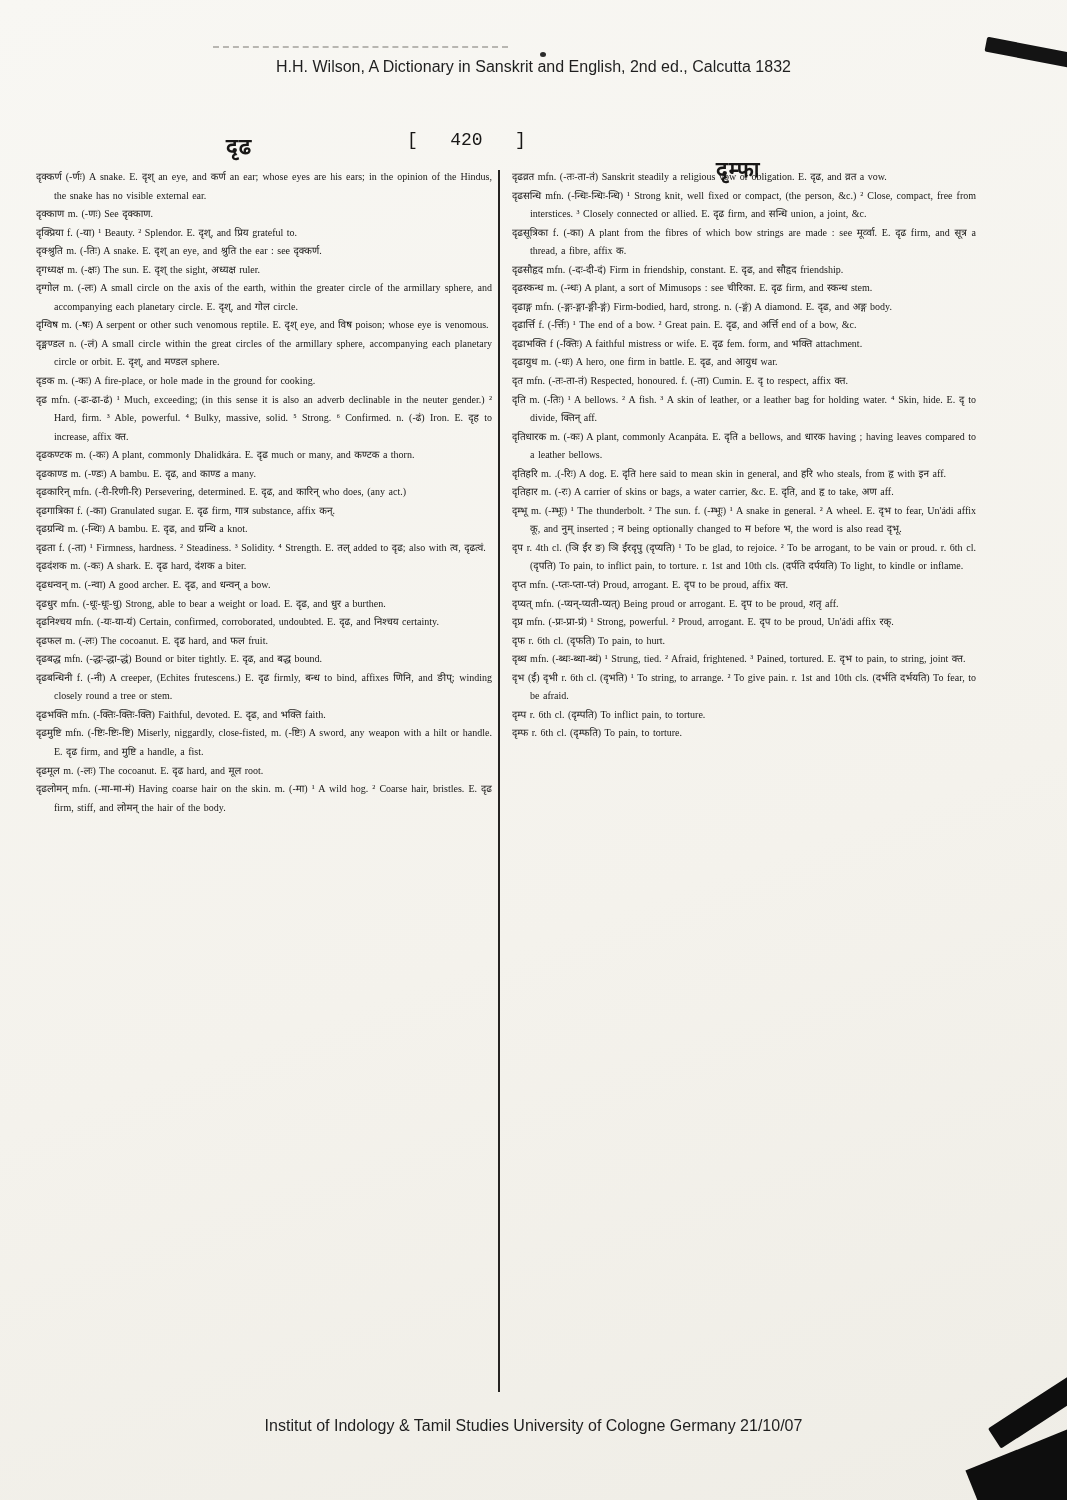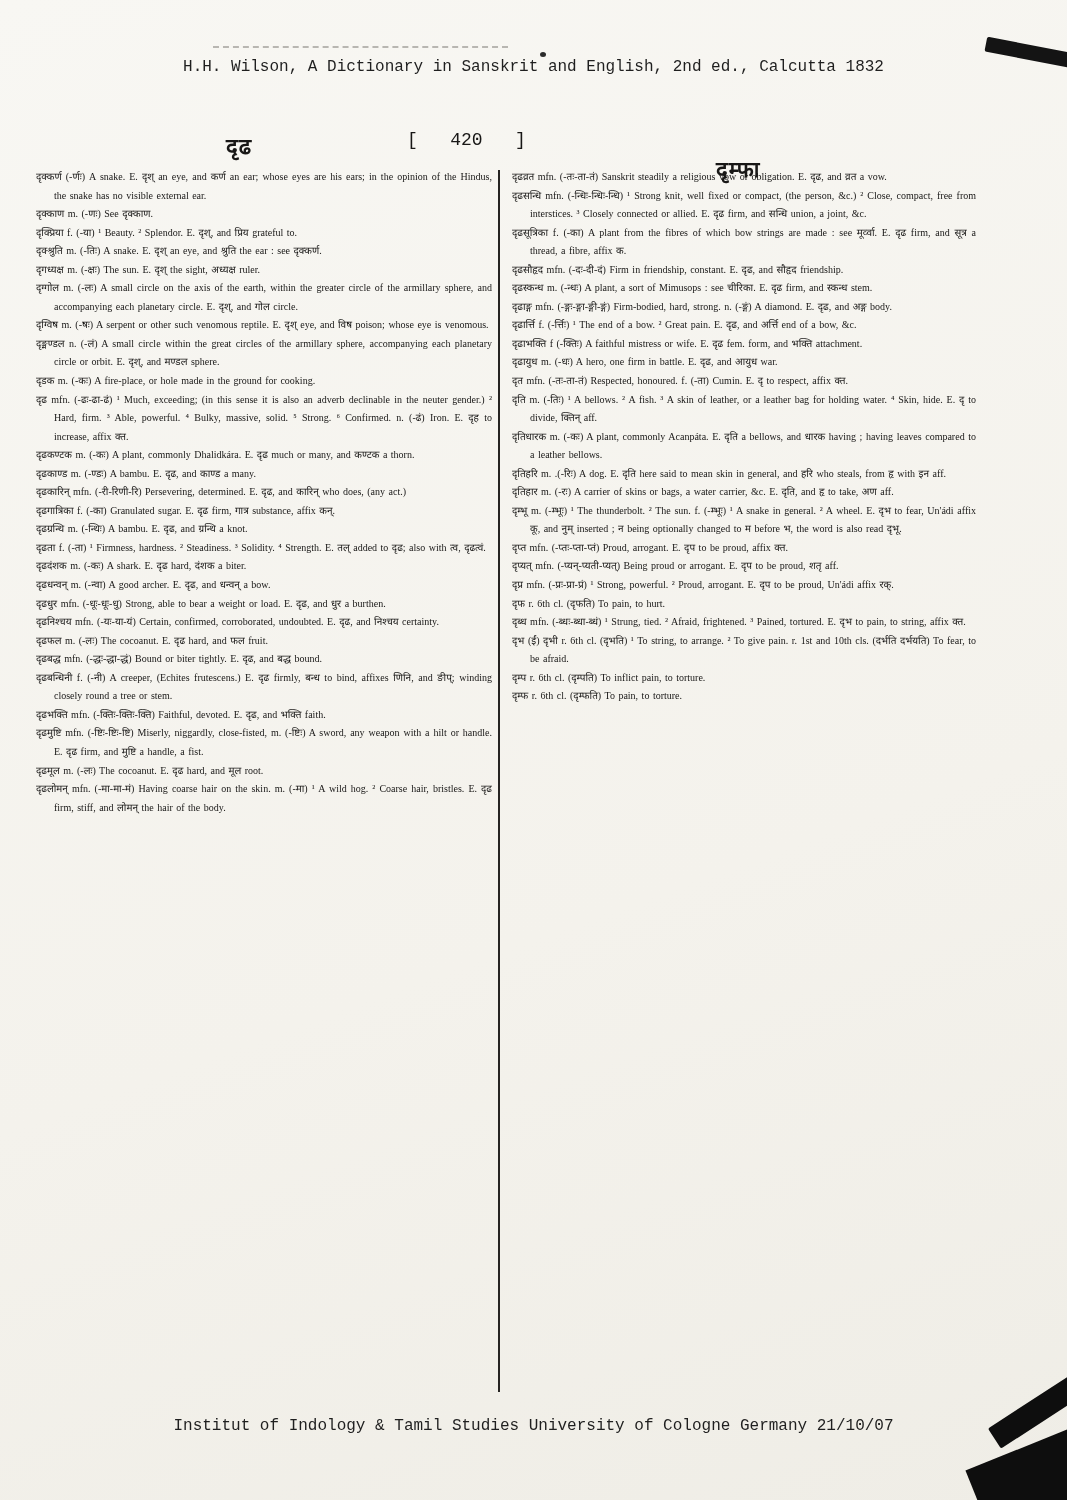--- a/index.html
+++ b/index.html
@@ -18,21 +18,21 @@
   .ink-dot   { position:absolute; top:52px; left:540px; width:6px; height:5px; background:#2b2b2b; border-radius:50%; }
   .corner-tr { position:absolute; top:46px; right:-18px; width:100px; height:15px; background:#141414; transform:rotate(11deg); border-radius:2px; }
   .corner-br-1 { position:absolute; top:1398px; right:-24px; width:105px; height:24px; background:#0e0e0e; transform:rotate(-33deg); border-radius:2px; }
   .corner-br-2 { position:absolute; bottom:-30px; right:-30px; width:120px; height:85px; background:#0e0e0e; transform:rotate(-22deg); }
   .divider { position:absolute; left:498px; top:170px; width:2px; height:1222px; background:#262422; }
 
   
   .scan-header, .scan-footer {
     position:absolute; left:0; width:100%;
     text-align:center;
-    font-family:Liberation Mono, monospace;
+    font-family:Liberation Sans, sans-serif;
     font-size:16px; color:#1f1f1f;
   }
   .scan-header { top:58px; }
   .scan-footer { top:1417px; }
 
   
   .page-head { position:absolute; top:128px; left:0; width:100%; height:36px; font-weight:bold; }
   .catchword { position:absolute; font-size:22px; letter-spacing:1px; }
   .catchword.left  { left:226px; top:2px; }
   .catchword.right { left:716px; top:25px; }
@@ -160,30 +160,31 @@
       <p class="entry">दृति m. (-तिः)  ¹ A bellows.   ² A fish.   ³ A skin of leather, or a leather bag for holding water.  ⁴ Skin, hide.  E. दृ to divide, क्तिन् aff.</p>
 
       <p class="entry">दृतिधारक  m.  (-कः)  A  plant,  commonly  Acanpáta.   E. दृति a bellows,  and  धारक  having ;  having  leaves  compared  to a leather bellows.</p>
 
       <p class="entry">दृतिहरि m. .(-रिः)  A dog.   E. दृति  here  said  to  mean  skin in general, and हरि who steals, from हृ with इन aff.</p>
 
       <p class="entry">दृतिहार m. (-रः) A carrier of skins or bags, a water carrier, &amp;c. E. दृति, and हृ to  take, अण aff.</p>
 
       <p class="entry">दृम्भू  m. (-म्भूः) ¹ The  thunderbolt.  ² The  sun.  f. (-म्भूः)  ¹ A snake in general.  ² A wheel.   E. दृभ to fear, Un'ádi affix कू, and नुम् inserted ;  न  being  optionally   changed  to  म  before  भ,  the word is also read दृभू.</p>
 
+      <p class="entry">दृप r. 4th cl. (ञि ईंर ङ) ञि ईंरदृपु (दृप्यति) ¹ To be glad, to rejoice. ² To  be  arrogant,  to  be  vain or proud.  r. 6th cl. (दृपति) To pain,  to  inflict  pain,  to  torture.  r. 1st and 10th cls. (दर्पति दर्पयति) To light, to kindle or inflame.</p>
 
       <p class="entry">दृप्त mfn. (-प्तः-प्ता-प्तं) Proud, arrogant.   E. दृप to be proud, affix क्त.</p>
 
       <p class="entry">दृप्यत् mfn. (-प्यन्-प्यती-प्यत्)  Being  proud  or arrogant.   E. दृप to be proud, शतृ aff.</p>
 
       <p class="entry">दृप्र  mfn.  (-प्रः-प्रा-प्रं)  ¹ Strong,  powerful.   ² Proud,  arrogant. E. दृप to be proud, Un'ádi affix रक्.</p>
 
       <p class="entry">दृफ r. 6th cl. (दृफति) To pain, to hurt.</p>
 
-      <p class="entry">दृब्ध  mfn.  (-ब्धः-ब्धा-ब्धं)  ¹ Strung,  tied.   ² Afraid,  frightened. ³ Pained, tortured.   E. दृभ to pain, to string, affix क्त.</p>
+      <p class="entry">दृब्ध  mfn.  (-ब्धः-ब्धा-ब्धं)  ¹ Strung,  tied.   ² Afraid,  frightened. ³ Pained, tortured.   E. दृभ to pain, to string, joint क्त.</p>
 
       <p class="entry">दृभ (ईं) दृभी r.  6th cl.  (दृभति)  ¹ To  string,  to arrange.  ² To give  pain.  r. 1st and 10th cls. (दर्भति दर्भयति)  To fear, to be afraid.</p>
 
       <p class="entry">दृम्प r. 6th cl. (दृम्पति) To inflict pain, to torture.</p>
 
       <p class="entry">दृम्फ r. 6th cl. (दृम्फति) To pain, to torture.</p>
     </div>
 
   <div class="scan-footer">Institut of Indology &amp; Tamil Studies University of Cologne Germany 21/10/07</div>
 

